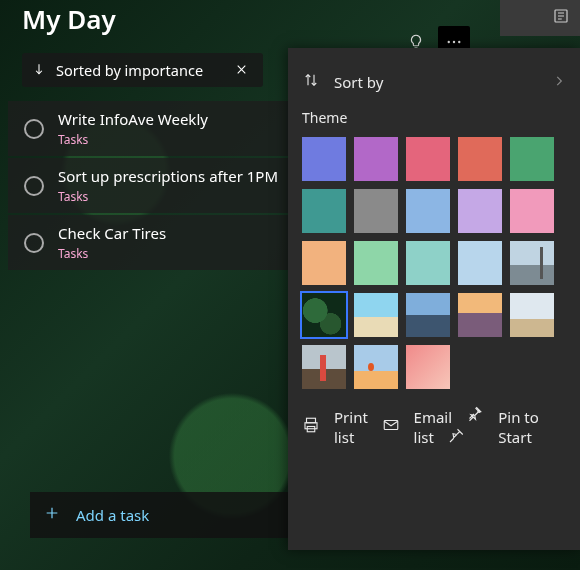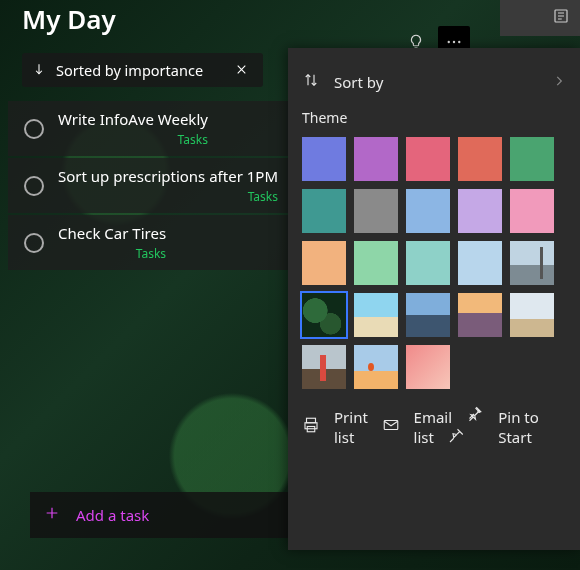--- a/index.html
+++ b/index.html
@@ -51,31 +51,31 @@
     display: flex; align-items: center;
     background: rgba(30,30,30,.78);
     min-height: 54px;
     padding: 8px 10px 8px 10px;
     gap: 14px;
   }
   .task .circle {
     width: 20px; height: 20px; border: 2px solid #aaa; border-radius: 50%; flex: 0 0 auto;
     margin-left: 6px;
   }
-  .task .tbody { display: flex; flex-direction: column; text-align: right; }
+  .task .tbody { display: flex; flex-direction: column; }
   .task .ttitle { font-size: 15px; }
-  .task .tcat { font-size: 12px; color: #22c55e; margin-top: 2px; }
+  .task .tcat { font-size: 12px; color: #f9a8d4; margin-top: 2px; }
 
   .add-task {
     position: absolute; left: 30px; bottom: 32px;
     width: 440px; height: 46px;
     background: rgba(18,18,18,.85);
     display: flex; align-items: center; gap: 16px;
     padding: 0 14px;
-    font-size: 15px; color: #d946ef;
+    font-size: 15px; color: #7dd3fc;
   }
 
   
   .panel {
     position: absolute; top: 48px; right: 0;
     width: 292px; height: 502px;
     background: #2b2b2b;
     color: #e9e9e9;
     padding: 14px 14px 10px 14px;
     box-shadow: -2px 0 12px rgba(0,0,0,.5);

